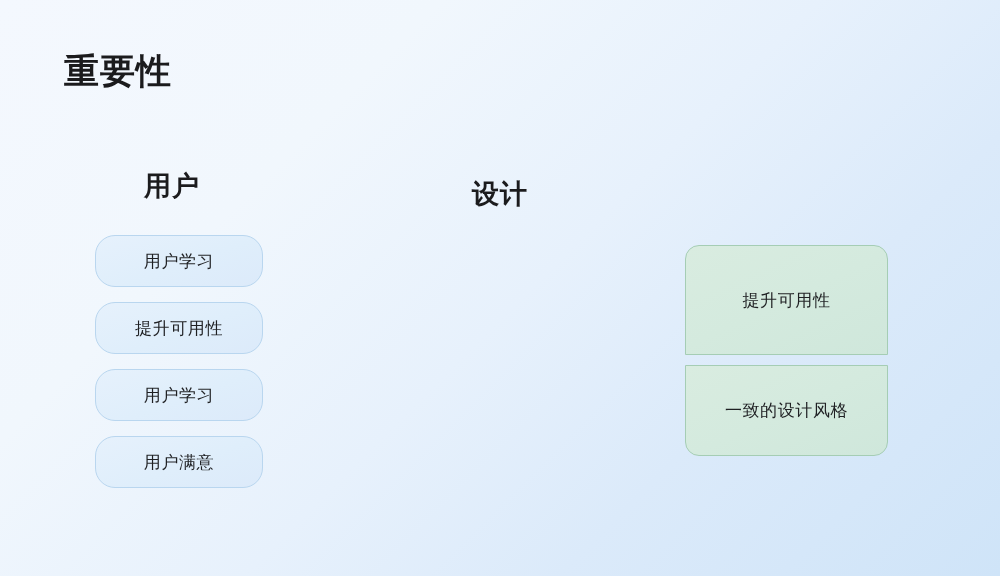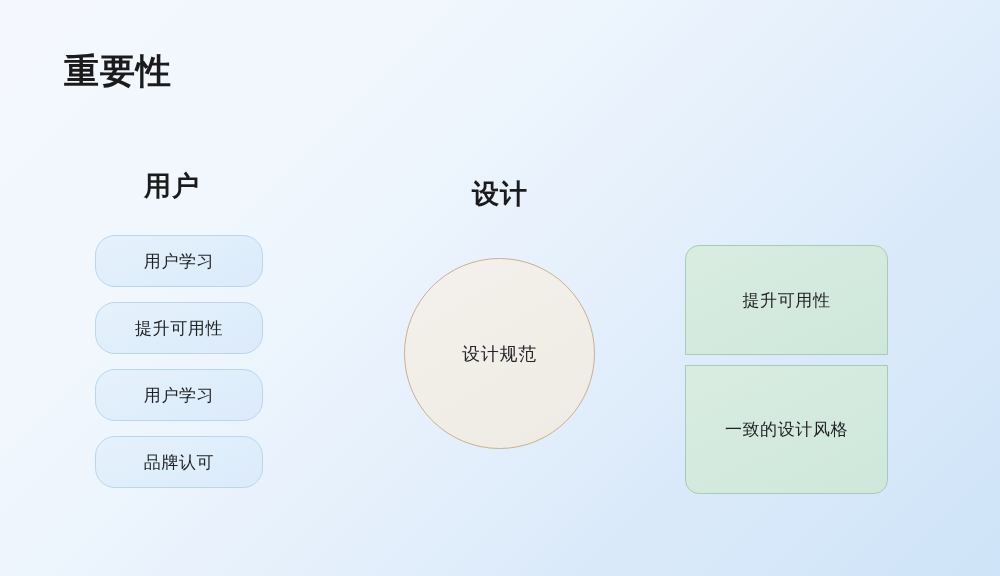--- a/index.html
+++ b/index.html
@@ -118,21 +118,21 @@
     color: #1f2023;
     font-size: 17px;
     letter-spacing: 0.6px;
     white-space: nowrap;
   }
   #product-card-0 {
     height: 110px;
     border-radius: 14px 14px 0 0;
   }
   #product-card-1 {
-    height: 129px;
+    height: 91px;
     margin-top: 10px;
     border-radius: 0 0 14px 14px;
   }
 </style>
 </head>
 <body>
 
 <div id="slide">
 
   <div id="slide-title">重要性</div>
@@ -146,27 +146,24 @@
     <div class="user-card">
       <span>用户学习</span>
     </div>
     <div class="user-card">
       <span>提升可用性</span>
     </div>
     <div class="user-card">
       <span>用户学习</span>
     </div>
     <div class="user-card">
-      <span>品牌认可</span>
+      <span>用户满意</span>
     </div>
   </div>
 
-  <div id="design-circle">
-    <span id="design-circle-label">设计规范</span>
-  </div>
 
   <div id="product-column">
     <div class="product-card" id="product-card-0">
       <span>提升可用性</span>
     </div>
     <div class="product-card" id="product-card-1">
       <span>一致的设计风格</span>
     </div>
   </div>
 

